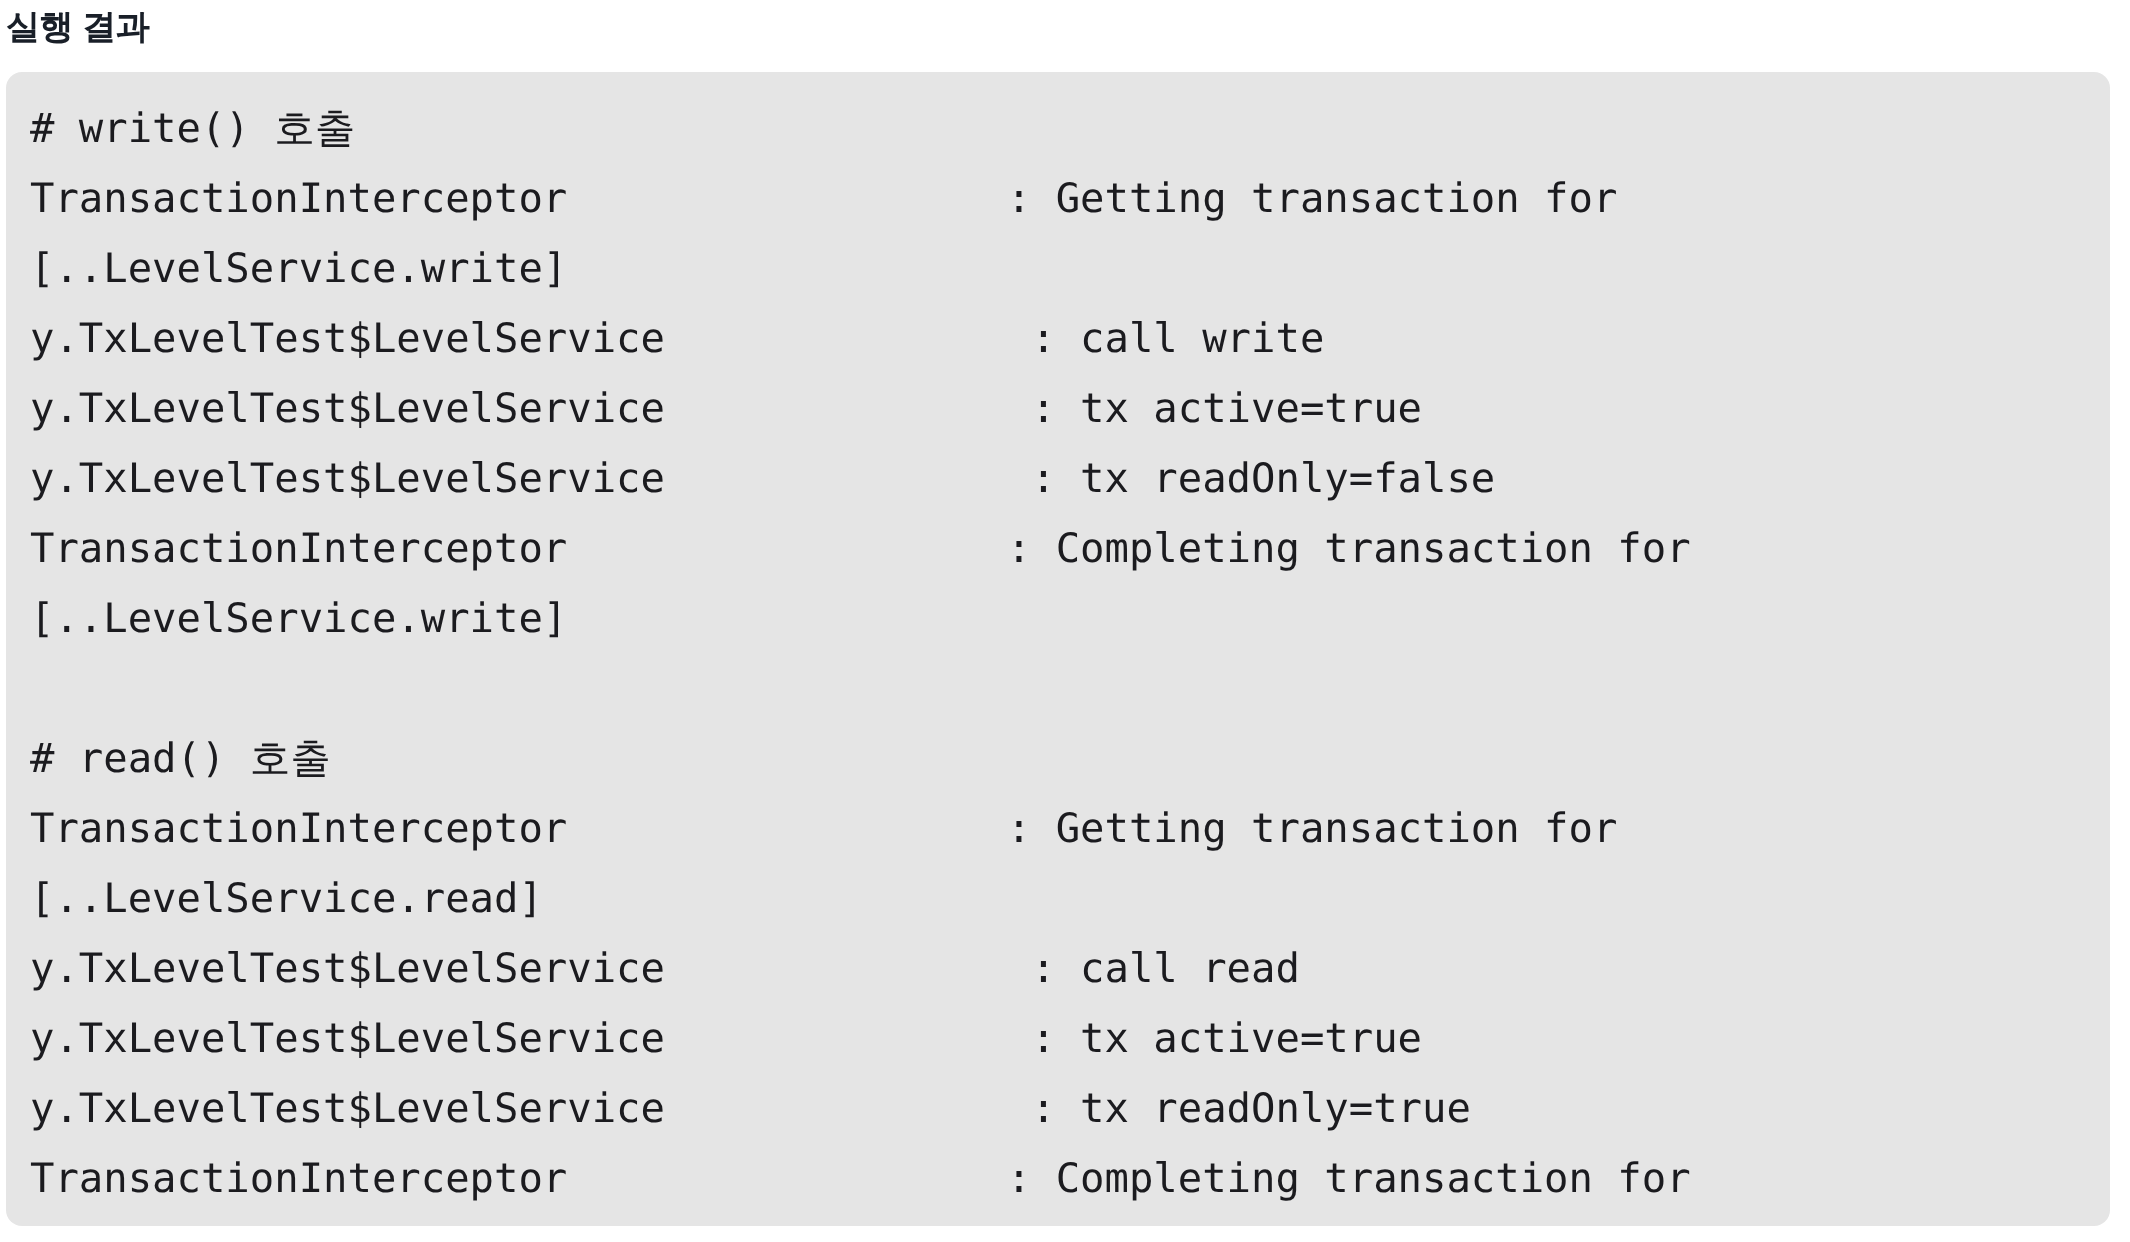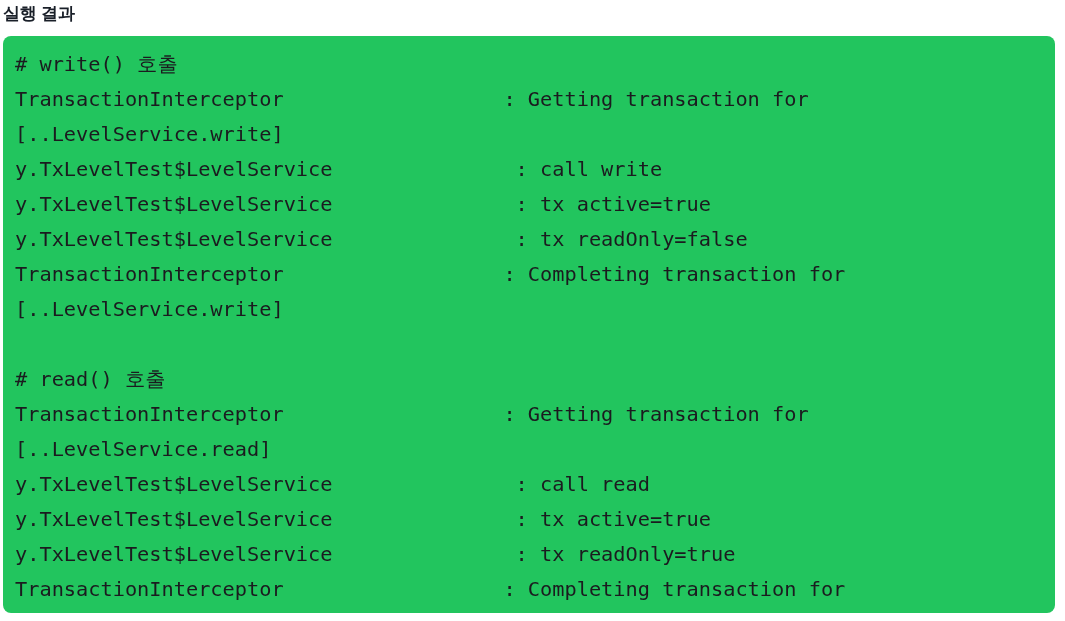--- a/index.html
+++ b/index.html
@@ -64,17 +64,17 @@
     height: 35px;
   }
 </style>
 </head>
 <body>
 
 <div class="page">
 
   <div class="section-heading">실행 결과</div>
 
-  <div class="code-block" style="background: #22c55e;">
+  <div class="code-block" style="background: #e5e5e5;">
     <pre class="code-pre" style="color: rgb(27, 27, 31);"><div class="code-line"># write() 호출</div><div class="code-line">TransactionInterceptor                  : Getting transaction for [..LevelService.write]</div><div class="code-line">y.TxLevelTest$LevelService               : call write</div><div class="code-line">y.TxLevelTest$LevelService               : tx active=true</div><div class="code-line">y.TxLevelTest$LevelService               : tx readOnly=false</div><div class="code-line">TransactionInterceptor                  : Completing transaction for [..LevelService.write]</div><div class="code-line blank"></div><div class="code-line"># read() 호출</div><div class="code-line">TransactionInterceptor                  : Getting transaction for [..LevelService.read]</div><div class="code-line">y.TxLevelTest$LevelService               : call read</div><div class="code-line">y.TxLevelTest$LevelService               : tx active=true</div><div class="code-line">y.TxLevelTest$LevelService               : tx readOnly=true</div><div class="code-line">TransactionInterceptor                  : Completing transaction for [..LevelService.read]</div></pre>
   </div>
 
 </div>
 
 </body></html>

